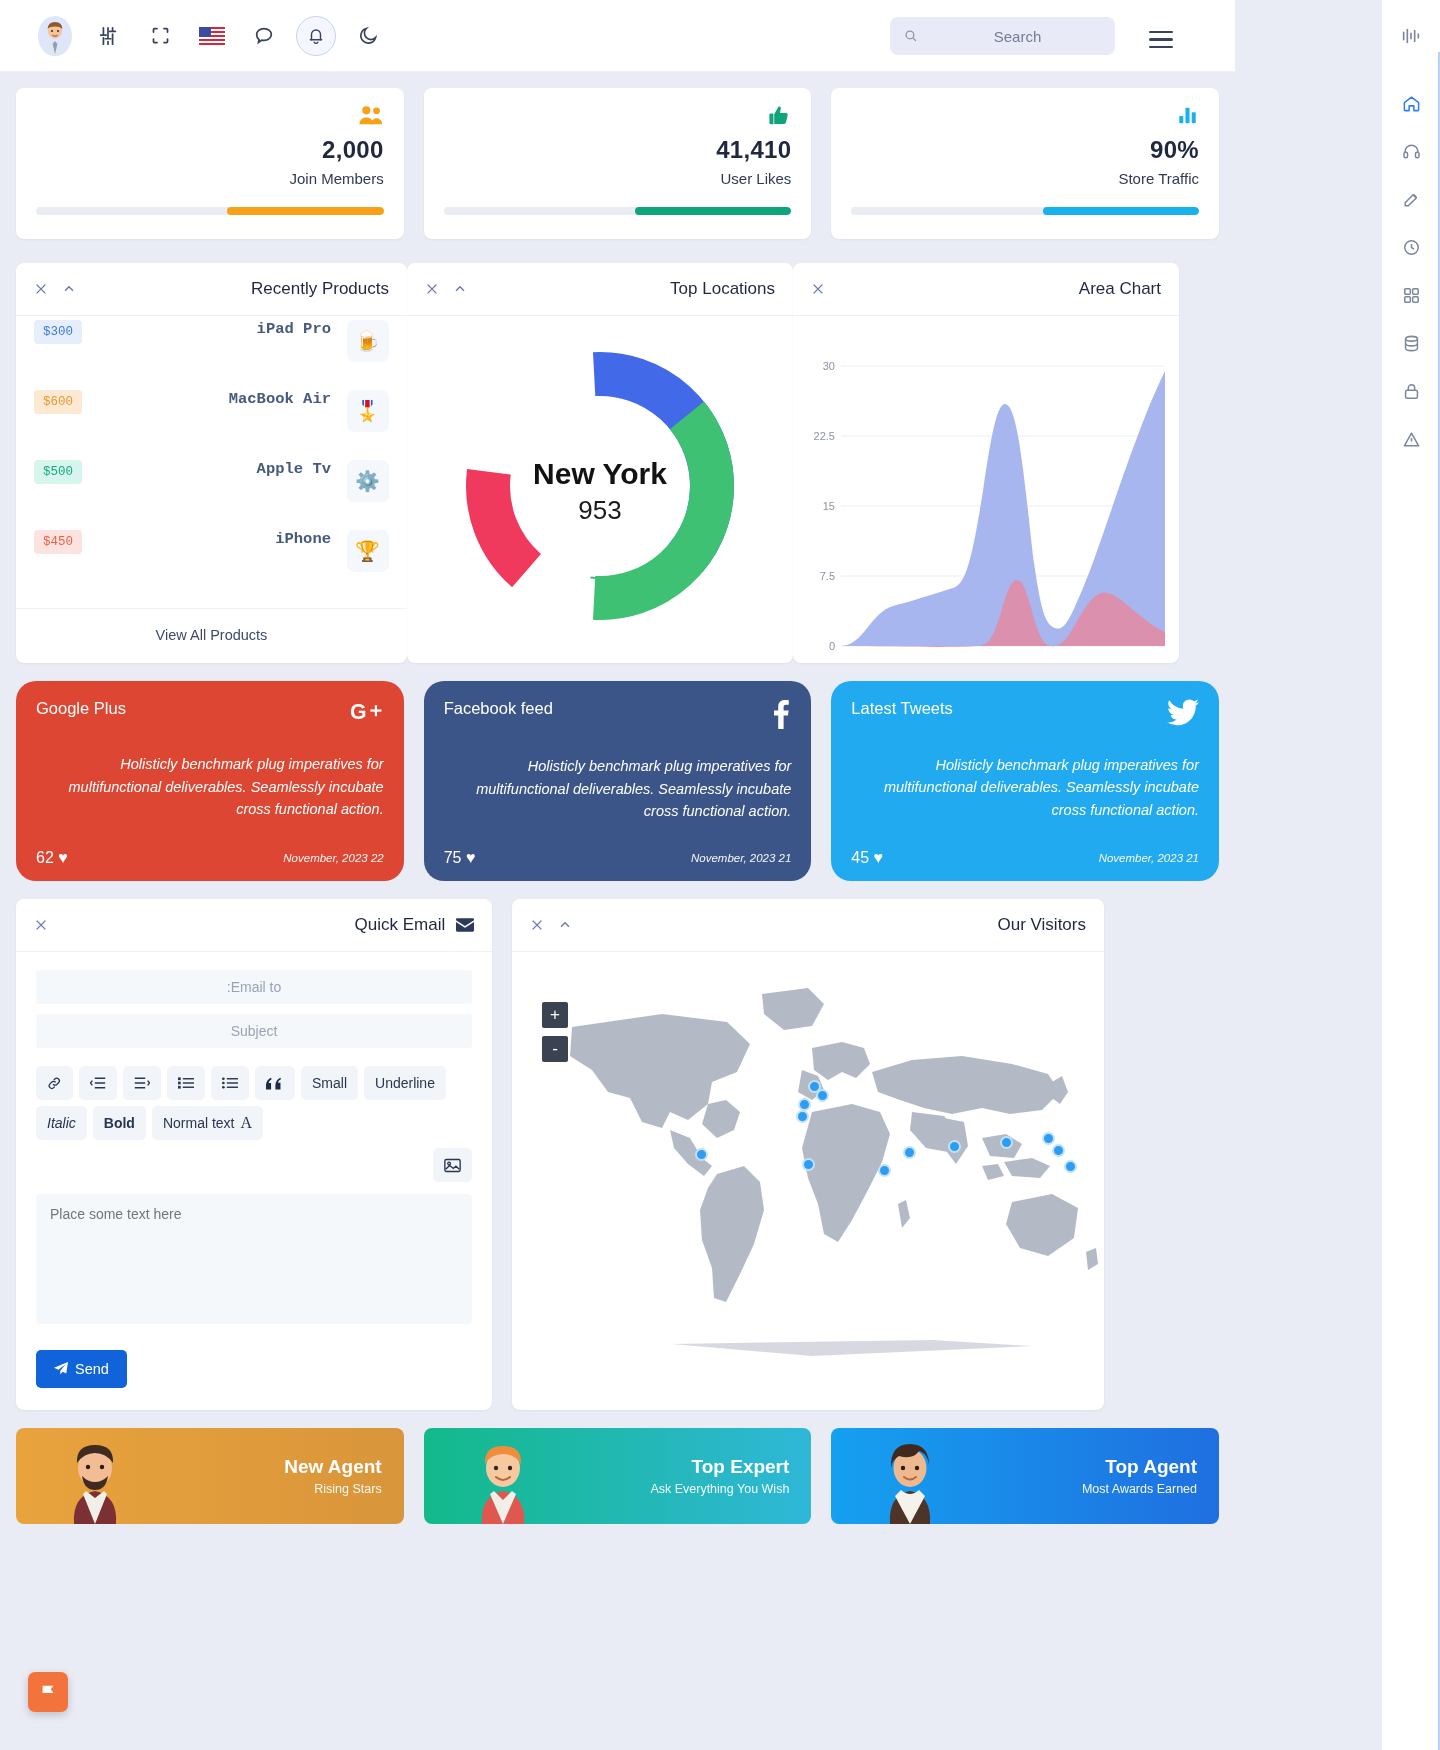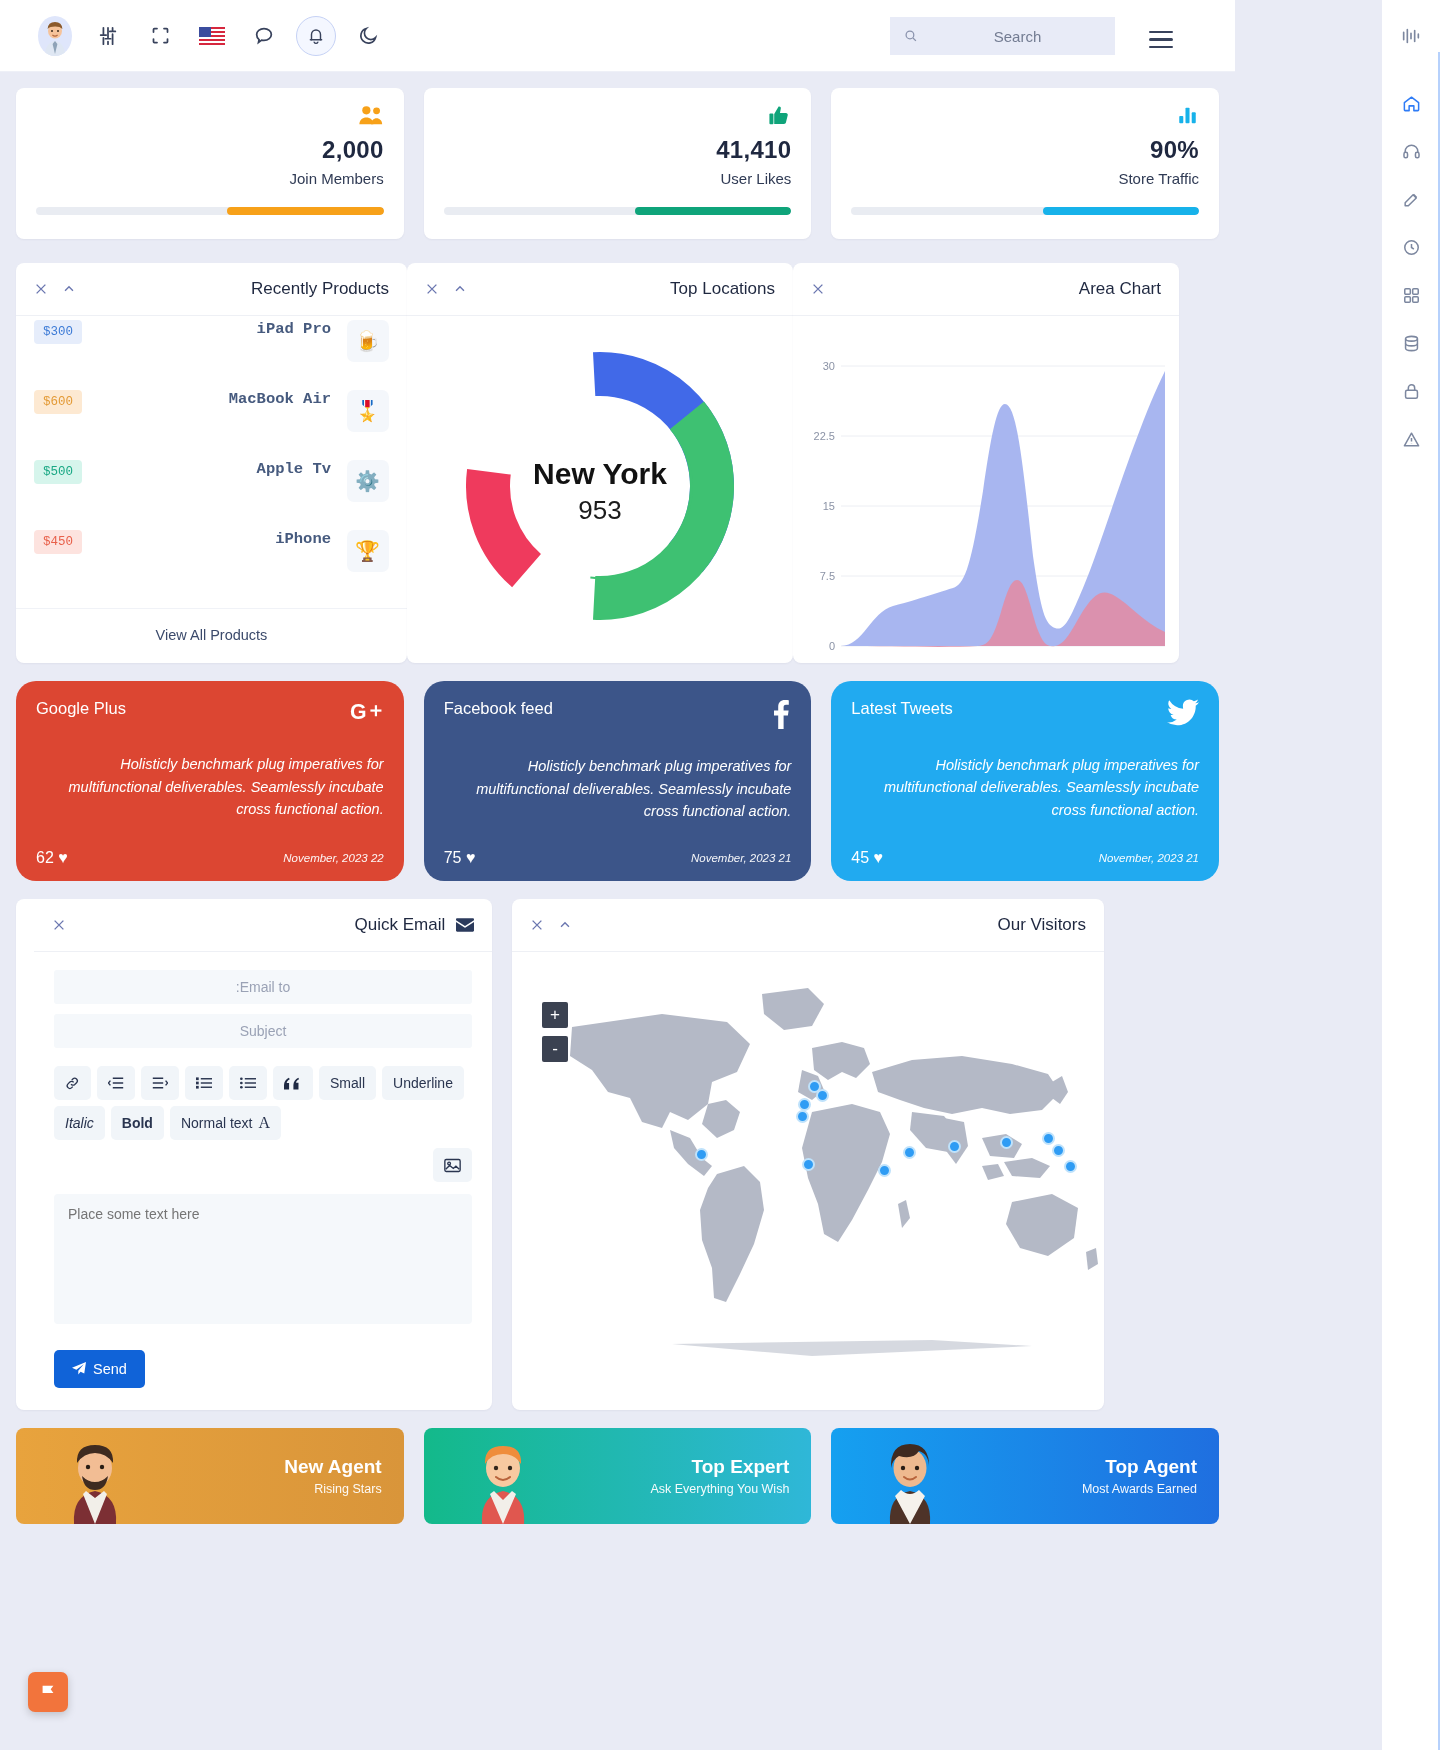--- a/index.html
+++ b/index.html
@@ -22,21 +22,21 @@
     background: #dfe6fb; display: flex; align-items: flex-end; justify-content: center;
     overflow: hidden; margin-right: 16px; margin-left: 20px;
   }
   .tb-icon {
     width: 40px; height: 40px; display: flex; align-items: center; justify-content: center;
     margin-right: 12px; color: #3b4a6b; cursor: pointer;
   }
   .tb-icon.ring { border: 1.5px solid #c6d2f5; border-radius: 50%; background:#f4f7ff; }
   .search-box {
     position: absolute; right: 120px; top: 17px; width: 225px; height: 38px;
-    background: #e8ebf7; border-radius: 0; display: flex; align-items: center;
+    background: #e8ebf7; border-radius: 8px; display: flex; align-items: center;
     padding: 0 14px;
   }
   .search-box .sicon { color: #8a93ad; font-size: 13px; }
   .search-box input {
     flex: 1; border: none; outline: none; background: transparent;
     text-align: center; font-size: 15px; color: #6b7389;
     font-family: "Liberation Sans", sans-serif;
   }
   .search-box input::placeholder { color: #737c92; }
   .hamburger { position: absolute; right: 62px; top: 26px; cursor: pointer; }
@@ -110,21 +110,21 @@
   .social .s-top { display: flex; align-items: flex-start; justify-content: space-between; }
   .social .s-name { font-size: 16.5px; }
   .social .s-glyph { font-size: 27px; font-weight: 700; }
   .social .s-text { font-size: 14.5px; font-style: italic; line-height: 1.55; text-align: right; }
   .social .s-bot { display: flex; align-items: center; justify-content: space-between; }
   .social .s-likes { font-size: 16px; }
   .social .s-date { font-size: 11.5px; font-style: italic; opacity: .95; }
 
   
   .row4 { display: flex; gap: 20px; margin-top: 18px; }
-  .p-email { width: 476px; padding-left: 18px; }
+  .p-email { width: 476px; }
   .email-body { padding: 18px 20px 22px; }
   .efield {
     width: 100%; height: 34px; background: #f5f8fb; border: none; border-radius: 3px;
     text-align: center; font-size: 14px; color: #9aa2b5; outline: none; margin-bottom: 10px;
     font-family: "Liberation Sans", sans-serif;
   }
   .efield::placeholder { color: #9aa2b5; }
   .etools { display: flex; flex-wrap: wrap; gap: 6px; margin-top: 8px; }
   .etool {
     background: #f1f5f9; border-radius: 5px; height: 34px; min-width: 34px;

